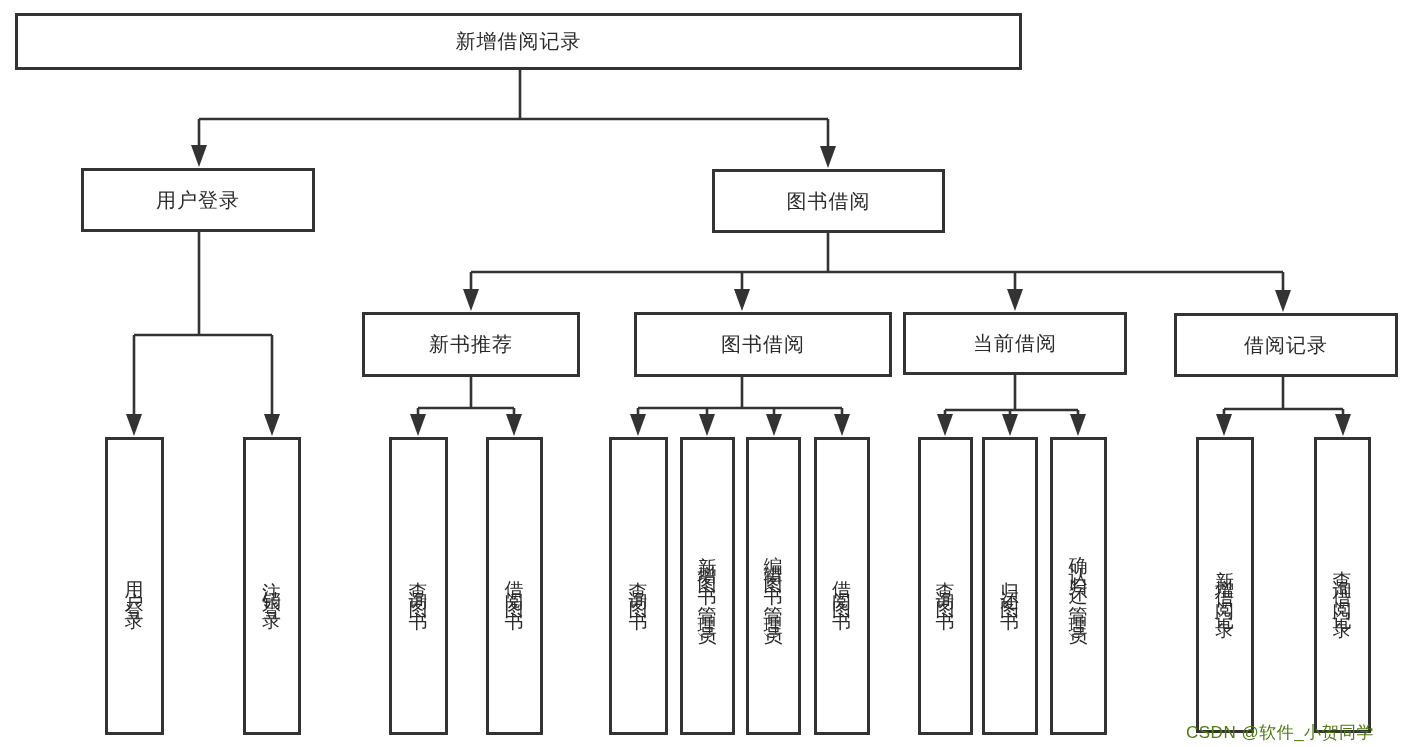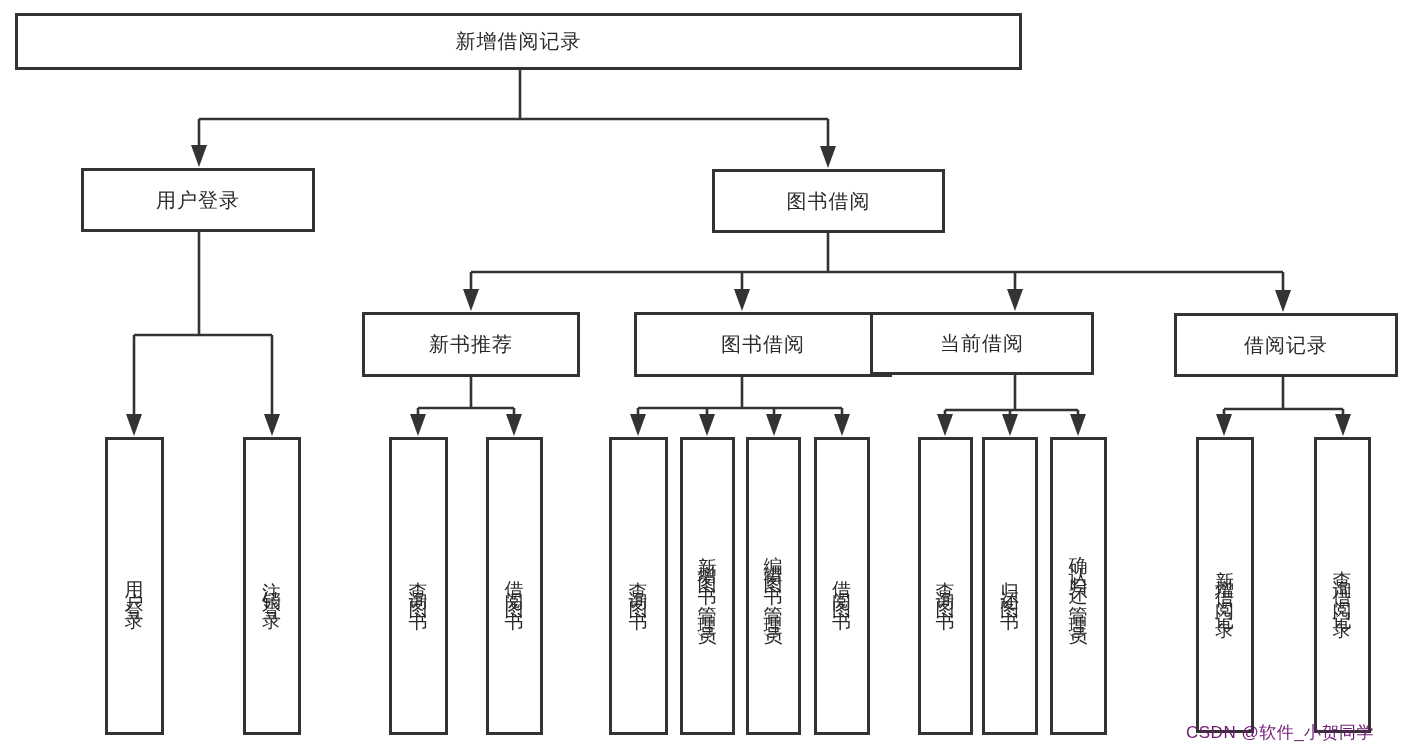--- a/index.html
+++ b/index.html
@@ -35,21 +35,21 @@
     letter-spacing: 10px;
     line-height: 1;
     white-space: nowrap;
   }
   #watermark {
     position: absolute;
     left: 1186px;
     top: 721px;
     z-index: 5;
     font-size: 17px;
-    color: #701a75;
+    color: #4d7c0f;
     letter-spacing: 0.5px;
     white-space: nowrap;
   }
 </style>
 </head>
 <body>
 
 <div id="stage">
 
   <svg id="wires" width="1405" height="747" viewBox="0 0 1405 747">
@@ -131,21 +131,21 @@
   <div class="node" style="left:712px; top:169px; width:233px; height:64px;">
     <span class="hlabel">图书借阅</span>
   </div>
 
   <div class="node" style="left:362px; top:312px; width:218px; height:65px;text-align:center;">
     <span class="hlabel">新书推荐</span>
   </div>
   <div class="node" style="left:634px; top:312px; width:258px; height:65px;">
     <span class="hlabel">图书借阅</span>
   </div>
-  <div class="node" style="left:870px; top:312px; width:224px; height:63px;">
+  <div class="node" style="left:903px; top:312px; width:224px; height:63px;">
     <span class="hlabel">当前借阅</span>
   </div>
   <div class="node" style="left:1174px; top:313px; width:224px; height:64px;">
     <span class="hlabel">借阅记录</span>
   </div>
 
   <div class="node" style="left:105px; top:437px; width:59px; height:298px;">
     <span class="vtext">用户登录</span>
   </div>
   <div class="node" style="left:243px; top:437px; width:58px; height:298px;">

